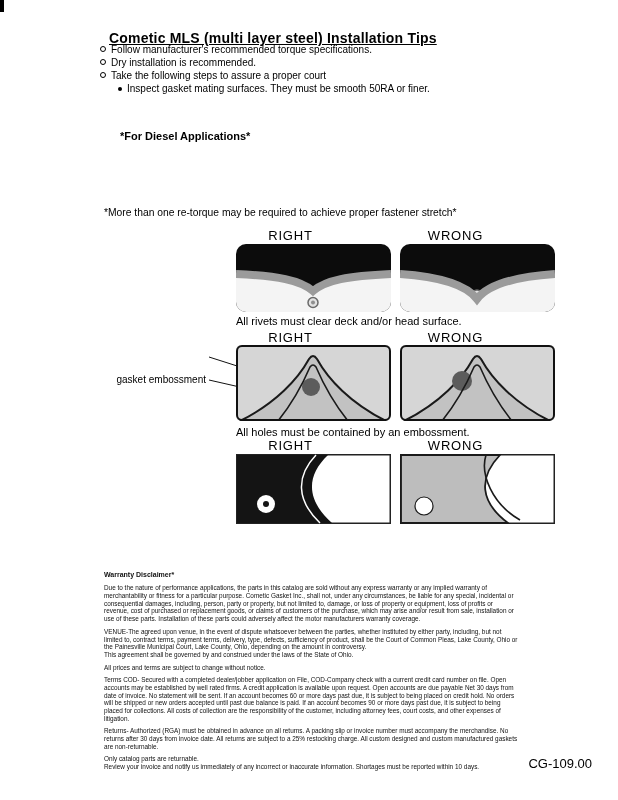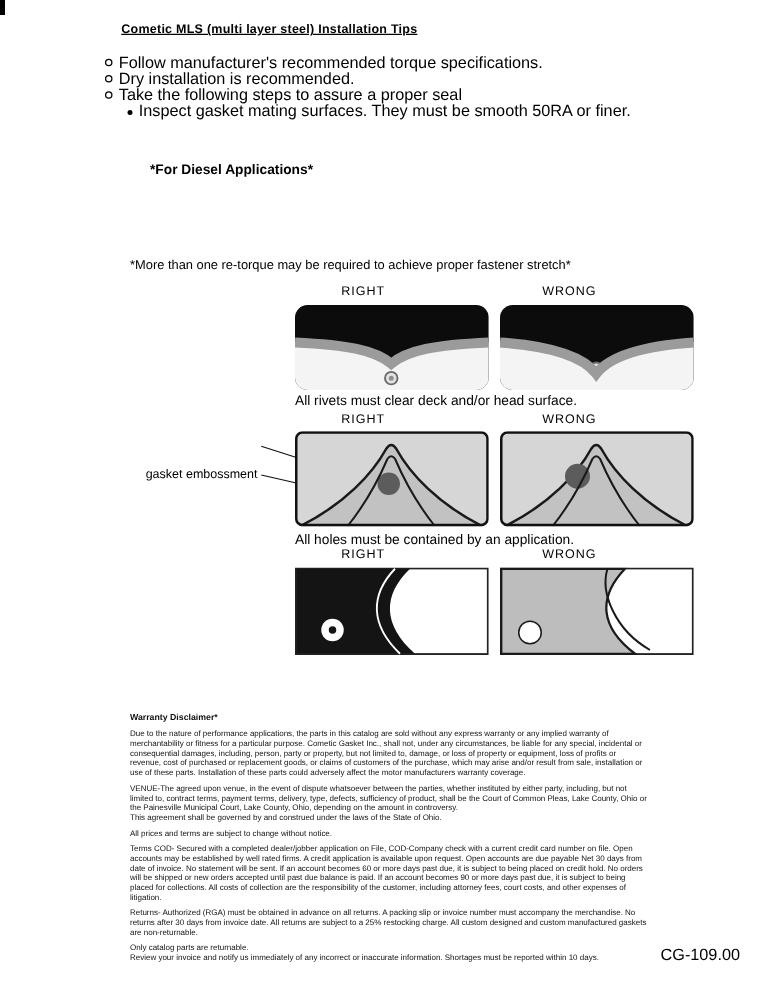--- a/index.html
+++ b/index.html
@@ -1,27 +1,27 @@
 <!DOCTYPE html>
 <html><head>
 <meta charset="utf-8">
 <style>
   html,body{margin:0;padding:0;background:#fff}
   #page{position:relative;width:618px;height:800px;background:#ffffff;font-family:"Liberation Sans",sans-serif;color:#000;overflow:hidden}
   .artifact{position:absolute;left:0;top:0;width:4px;height:12px;background:#000}
-  .title{position:absolute;left:97px;top:18px;margin:0;font-size:10px;font-weight:bold;text-decoration:underline;letter-spacing:.2px}
-  .tips{position:absolute;left:84px;top:43px;font-size:13px;line-height:13px}
+  .title{position:absolute;left:97px;top:18px;margin:12px;font-size:14px;font-weight:bold;text-decoration:underline;letter-spacing:.2px}
+  .tips{position:absolute;left:100px;top:43px;font-size:10px;line-height:13px}
   .tip{white-space:nowrap}
   .tip.sub{padding-left:18px}
   .m1{display:inline-block;width:4px;height:4px;border:1px solid #000;border-radius:50%;margin-right:5px;vertical-align:1px}
   .m2{display:inline-block;width:4px;height:4px;background:#000;border-radius:50%;margin-right:5px;vertical-align:1px}
   .diesel-h{position:absolute;left:104px;top:114px;margin:16px;font-size:11px;font-weight:bold}
   .para{position:absolute;left:104px;width:478px;margin:0;font-size:10.3px;line-height:1.3}
   .p1{top:134px}.p2{top:168px}.note{top:206px}
-  .dlabel{position:absolute;width:155px;text-align:center;font-size:10px;letter-spacing:.8px}
+  .dlabel{position:absolute;width:155px;text-align:center;font-size:13px;letter-spacing:.8px}
   .dimg{position:absolute;width:155px;display:block}
   .caption{position:absolute;font-size:11px;line-height:1.25}
   .ann{position:absolute;font-size:10px;line-height:1.18;text-align:right}
   .connector{position:absolute}
   .disc{position:absolute;left:104px;top:571px;width:414px;font-size:6.4px;line-height:1.2;color:#111}
   .disc-h{font-size:7px;font-weight:bold;margin:0 0 5px}
   .disc p{margin:0}
   .disc p.gap{margin-top:5px}
   .footer{position:absolute;right:26px;top:756px;font-size:13px}
 </style>
@@ -29,21 +29,21 @@
 <body>
 
 <div id="page">
   <div class="artifact"></div>
 
   <h1 class="title">Cometic MLS (multi layer steel) Installation Tips</h1>
 
   <div class="tips">
     <div class="tip"><span class="m1"></span><span>Follow manufacturer's recommended torque specifications.</span></div>
     <div class="tip"><span class="m1"></span><span>Dry installation is recommended.</span></div>
-    <div class="tip"><span class="m1"></span><span>Take the following steps to assure a proper seal</span></div>
+    <div class="tip"><span class="m1"></span><span>Take the following steps to assure a proper court</span></div>
     <div class="tip sub"><span class="m2"></span><span>Inspect gasket mating surfaces.  They must be smooth 50RA or finer.</span></div>
   </div>
 
   <h2 class="diesel-h">*For Diesel Applications*</h2>
   <p class="para note">*More than one re-torque may be required to achieve proper fastener stretch*</p>
 
   <div class="dlabel" style="left:213px;top:228px">RIGHT</div>
   <div class="dlabel" style="left:378px;top:228px">WRONG</div>
   <svg class="dimg" style="left:236px;top:244px;height:68px" viewBox="0 0 155 68">
     <defs>
@@ -105,21 +105,21 @@
         </clipPath>
       </defs>
     <g clip-path="url(#c2b)">
       <rect width="155" height="76" fill="#d6d6d6"></rect>
       <path d="M4,76 C40,58 62,34 73,14 Q77,8 81,14 C92,34 114,58 150,76 Z" fill="#c2c2c2" stroke="#1a1a1a" stroke-width="2"></path>
       <circle cx="62" cy="36" r="10" fill="#5c5c5c"></circle>
       <path d="M42,76 C58,56 68,36 74,22 Q77,18 80,22 C86,36 96,56 112,76" fill="none" stroke="#1a1a1a" stroke-width="1.6"></path>
     </g>
     <rect x="1" y="1" width="153" height="74" rx="5" fill="none" stroke="#111" stroke-width="2"></rect>
   </svg>
-  <div class="caption" style="left:236px;top:426px">All holes must be contained by an application.</div>
+  <div class="caption" style="left:236px;top:426px">All holes must be contained by an embossment.</div>
 
   <div class="dlabel" style="left:213px;top:438px">RIGHT</div>
   <div class="dlabel" style="left:378px;top:438px">WRONG</div>
   <svg class="dimg" style="left:236px;top:454px;height:70px" viewBox="0 0 155 70">
     <rect x="0.75" y="0.75" width="153.5" height="68.5" fill="#fff" stroke="#222" stroke-width="1.5"></rect>
     <path d="M1,1 L92,1 C70,22 70,46 96,69 L1,69 Z" fill="#141414"></path>
     <path d="M80,1 C60,22 60,46 84,69" fill="none" stroke="#fff" stroke-width="1.5"></path>
     <circle cx="30" cy="50" r="9" fill="#fff"></circle>
     <circle cx="30" cy="50" r="3" fill="#141414"></circle>
   </svg>

